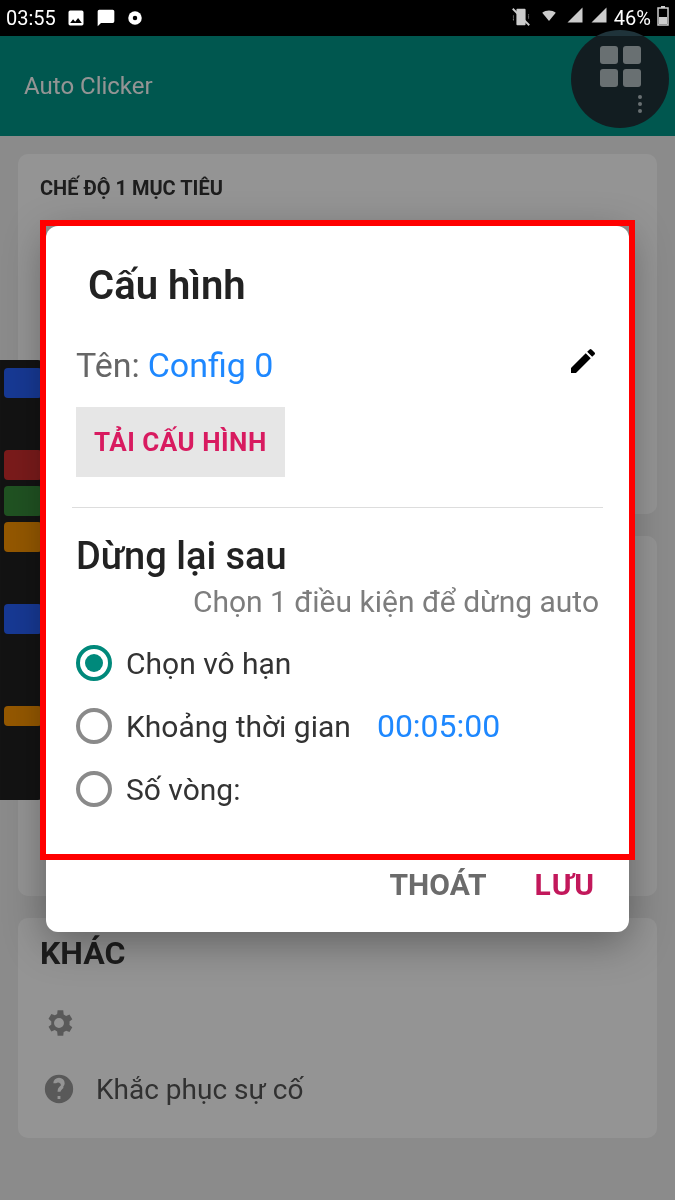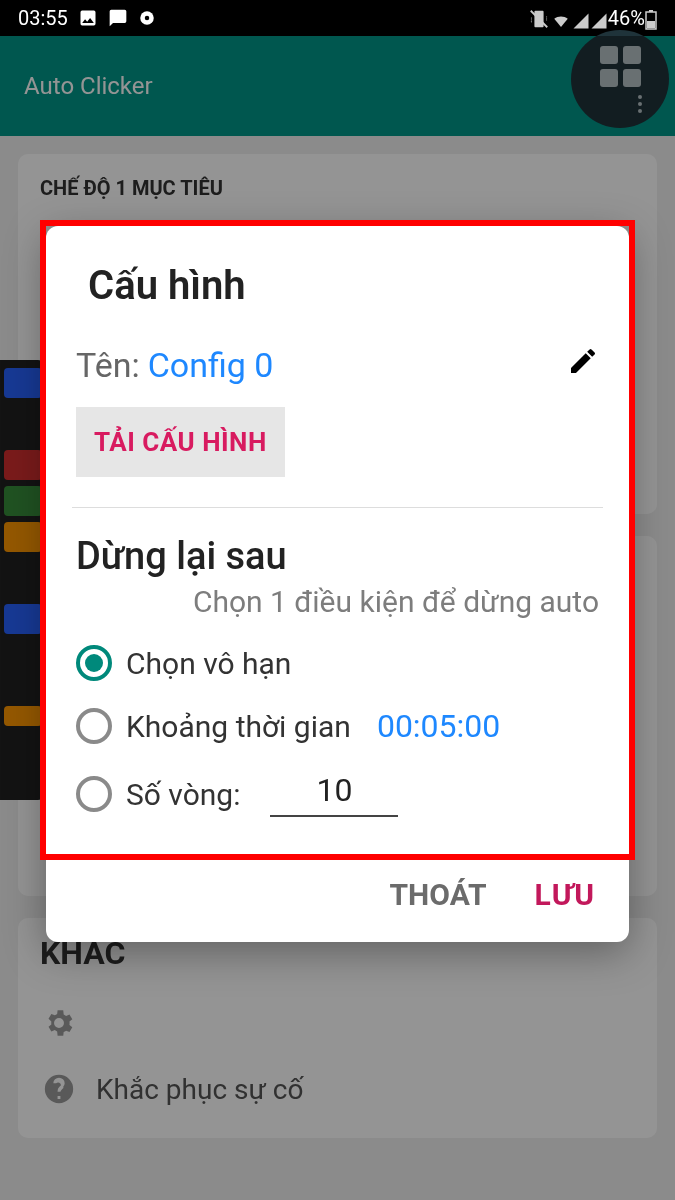--- a/index.html
+++ b/index.html
@@ -6,25 +6,25 @@
   html, body { width: 675px; height: 1200px; overflow: hidden; font-family: Roboto, Arial, sans-serif; }
   body { background: #f0f0f0; position: relative; }
 
   
   .status-bar {
     height: 36px;
     background: #000;
     color: #fff;
     display: flex;
     align-items: center;
-    padding: 0 18px;
+    padding: 0 6px;
     font-size: 20px;
   }
   .status-left { display: flex; align-items: center; gap: 10px; }
-  .status-right { margin-left: auto; display: flex; align-items: flex-end; }
+  .status-right { margin-left: auto; display: flex; align-items: flex-start; gap: 6px; }
   .status-bar svg { display: block; }
 
   
   .app-bar {
     height: 100px;
     background: #009688;
     color: #fff;
     display: flex;
     align-items: center;
     padding-left: 24px;
@@ -259,21 +259,20 @@
 
     <div class="radio-row">
       <span class="radio-outer"></span>
       <span>Khoảng thời gian</span>
       <span class="time-val">00:05:00</span>
     </div>
 
     <div class="radio-row" style="margin-bottom:8px;">
       <span class="radio-outer"></span>
       <span>Số vòng:</span>
-      <span class="count-val">10</span>
     </div>
   </div>
 
   <div class="dialog-actions">
     <span class="btn-exit">THOÁT</span>
     <span class="btn-save">LƯU</span>
   </div>
 </div>
 
 <div class="highlight-box"></div>

